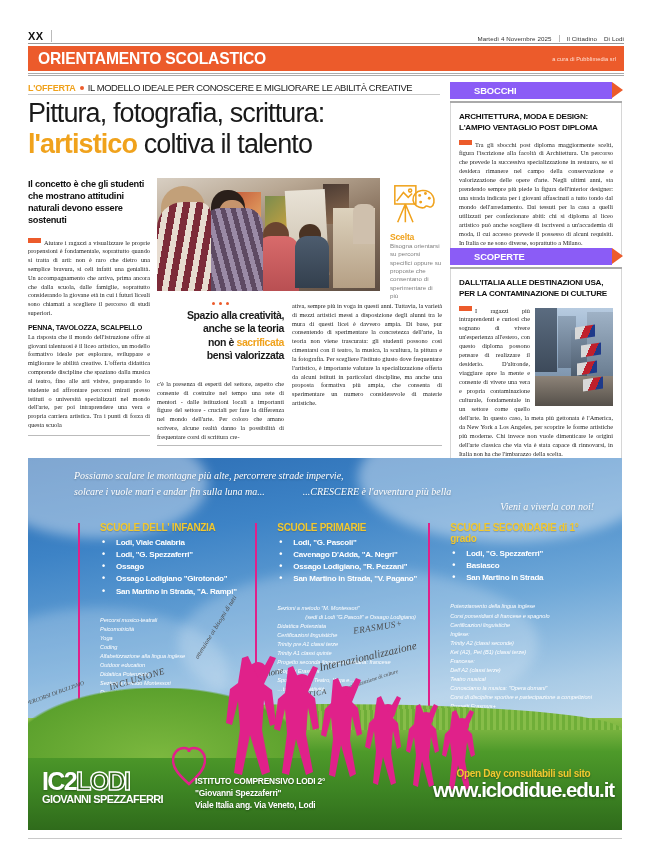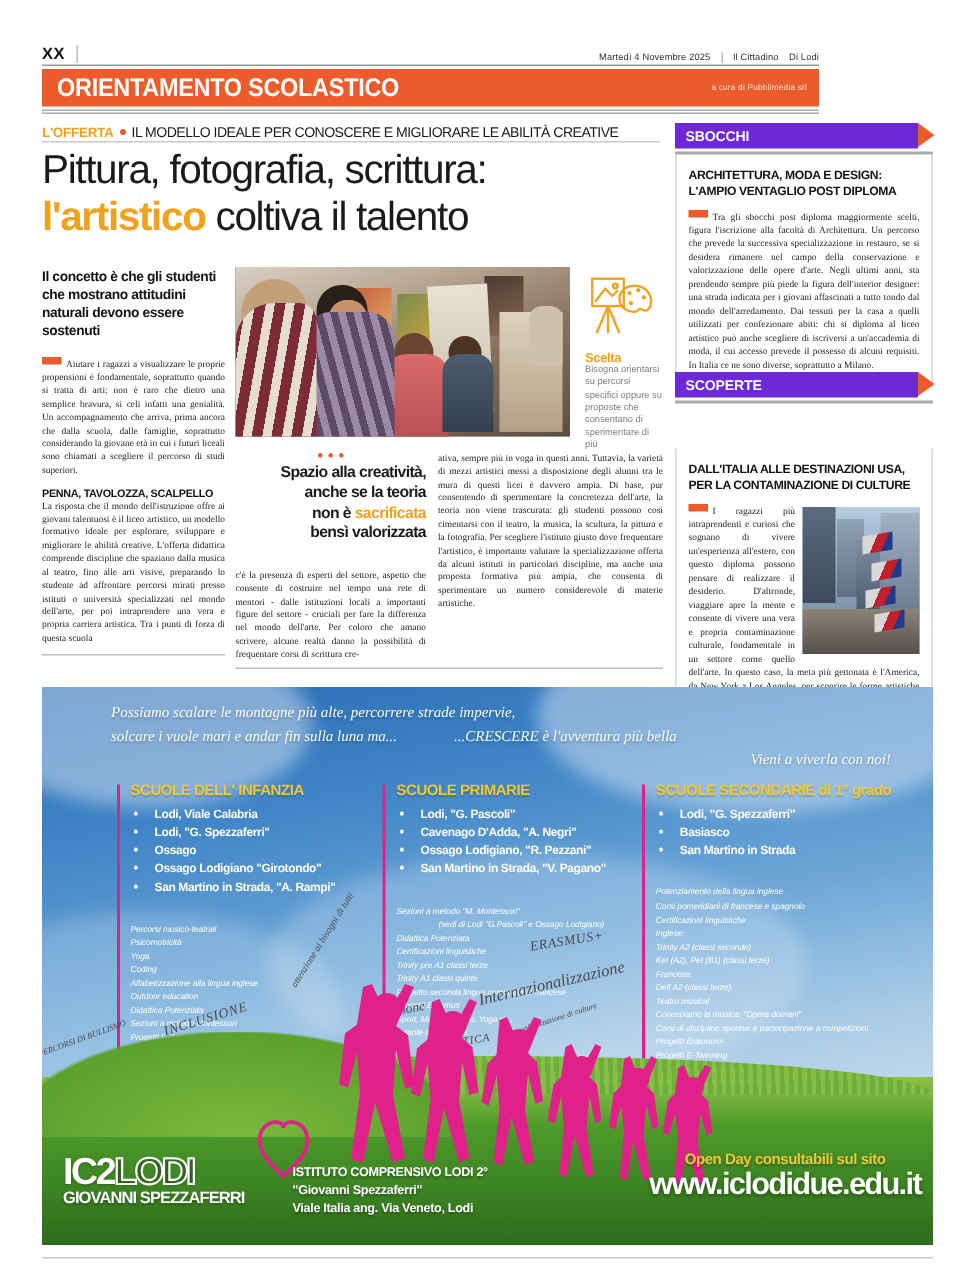--- a/index.html
+++ b/index.html
@@ -5,21 +5,21 @@
   * { box-sizing: border-box; margin: 0; padding: 0; }
   html, body {
     width: 650px; height: 858px;
     background: #ffffff;
     font-family: "Liberation Sans", sans-serif;
     overflow: hidden;
   }
   .page { position: relative; width: 650px; height: 858px; background: #fff; }
 
   
-  .masthead { position: absolute; left: 28px; top: 30px; width: 518px; }
+  .masthead { position: absolute; left: 28px; top: 30px; width: 596px; }
   .masthead-top {
     display: flex; align-items: flex-end; justify-content: space-between;
     border-bottom: 1px solid #999; padding-bottom: 1px;
   }
   .page-num { font-weight: bold; font-size: 11px; color: #111; letter-spacing: .3px;
               padding-right: 8px; border-right: 1px solid #bbb; }
   .masthead-meta { display: flex; align-items: flex-end; gap: 7px; font-size: 6.2px; color: #333; }
   .masthead-meta .date { padding-right: 7px; border-right: 1px solid #bbb; letter-spacing: .1px; }
   .masthead-meta .paper { letter-spacing: .1px; }
   .masthead-meta .city { letter-spacing: .1px; }
@@ -121,22 +121,22 @@
      color: #1a1a1a; letter-spacing: -.4px; }
   .pq-accent { color: #f0a21c; }
 
   .col-mid { position: absolute; left: 157px; top: 380px; width: 127px; }
   .col-mid2 { position: absolute; left: 292px; top: 302px; width: 150px; }
 
   .midrule { position: absolute; left: 157px; top: 445px; width: 285px; border-top: 1px solid #bbb; }
 
   
   .sb { position: absolute; left: 450px; width: 172px; }
-  .sb-flag { position: relative; height: 17px; background: #6d28d9; display: flex;
-             align-items: center; padding-left: 7px; width: 162px; }
+  .sb-flag { position: relative; height: 17px; background: #8b5cf6; display: flex;
+             align-items: center; padding-left: 24px; width: 162px; }
   .sb-flag::after { content: ""; position: absolute; right: -11px; top: 0;
      border-top: 8.5px solid transparent; border-bottom: 8.5px solid transparent;
      border-left: 11px solid #ec5b2b; }
   .sb-flag span { color: #fff; font-weight: bold; font-size: 9.4px; letter-spacing: -.1px; }
   .sb-rule { margin-top: 2px; border-top: 1px solid #aaa; height: 2px; border-bottom: 1px solid #aaa; }
   .sb-box { border: 1px solid #d6d6d6; border-top: none; padding: 9px 8px 8px 8px; }
   .sb-title { font-weight: bold; font-size: 8.1px; line-height: 1.3; color: #111;
               letter-spacing: -.25px; margin-bottom: 7px;
               font-family: "Liberation Sans Narrow","Liberation Sans", sans-serif; }
   .sb-body { font-family: "Liberation Serif", serif; font-size: 6.3px; line-height: 1.42;
@@ -179,21 +179,21 @@
   .ad-grass-hill { position: absolute; left: -20px; bottom: 72px; width: 300px; height: 70px;
      background: radial-gradient(ellipse at 50% 100%, #7cb83f 0%, #5ca12d 70%, rgba(92,161,45,0) 72%); }
 
   .ad-slogan { position: absolute; left: 46px; top: 10px; width: 520px; color: #fff;
       font-family: "Liberation Serif", serif; font-style: italic; font-size: 10px;
       line-height: 1.55; text-shadow: 0 1px 2px rgba(0,0,0,.25); }
   .ad-slogan .ln2 { display: flex; gap: 38px; }
   .ad-slogan .ln3 { text-align: right; }
 
   .ad-cols { position: absolute; left: 50px; top: 64px; right: 20px; display: flex; gap: 8px; }
-  .ad-col { position: relative; padding-left: 9px; }
+  .ad-col { position: relative; padding-left: 22px; }
   .ad-col.c1 { width: 190px; }
   .ad-col.c2 { width: 185px; }
   .ad-col.c3 { width: 195px; }
   .ad-col::before { content: ""; position: absolute; left: 0; top: 1px; bottom: 0;
      width: 2px; background: #e0218a; }
   .ad-col.c1::before, .ad-col.c2::before { bottom: -125px; }
   .ad-col.c3::before { bottom: -95px; }
   .ad-col h3 { color: #f2c830; font-size: 10px; font-weight: bold; letter-spacing: -.3px;
      margin-bottom: 4px; text-shadow: 0 1px 1px rgba(0,0,0,.18); }
   .ad-col ul { list-style: none; margin: 0 0 18px 0; }
@@ -333,21 +333,21 @@
       <div class="sb-title">ARCHITETTURA, MODA E DESIGN: L'AMPIO VENTAGLIO POST DIPLOMA</div>
       <p class="sb-body"><span class="sq"></span><span>Tra gli sbocchi post diploma maggiormente scelti, figura l'iscrizione alla facoltà di Architettura. Un percorso che prevede la successiva specializzazione in restauro, se si desidera rimanere nel campo della conservazione e valorizzazione delle opere d'arte. Negli ultimi anni, sta prendendo sempre più piede la figura dell'interior designer: una strada indicata per i giovani affascinati a tutto tondo dal mondo dell'arredamento. Dai tessuti per la casa a quelli utilizzati per confezionare abiti: chi si diploma al liceo artistico può anche scegliere di iscriversi a un'accademia di moda, il cui accesso prevede il possesso di alcuni requisiti. In Italia ce ne sono diverse, soprattutto a Milano.</span></p>
     </div>
   </div>
 
   <div class="sb" style="top:248px;">
     <div class="sb-flag">
       <span>SCOPERTE</span>
     </div>
     <div class="sb-rule"></div>
-    <div class="sb-box" style="height:194px;margin-top:30px;">
+    <div class="sb-box" style="height:194px;">
       <div class="sb-title">DALL'ITALIA ALLE DESTINAZIONI USA, PER LA CONTAMINAZIONE DI CULTURE</div>
       <div class="sb-photo">
         <div class="sky"></div>
           <div class="b1"></div>
           <div class="b2"></div>
         <div class="b4"></div>
           <div class="b3"></div>
           <div class="street"></div>
         <div class="flag f1"></div>
           <div class="flag f2"></div>

